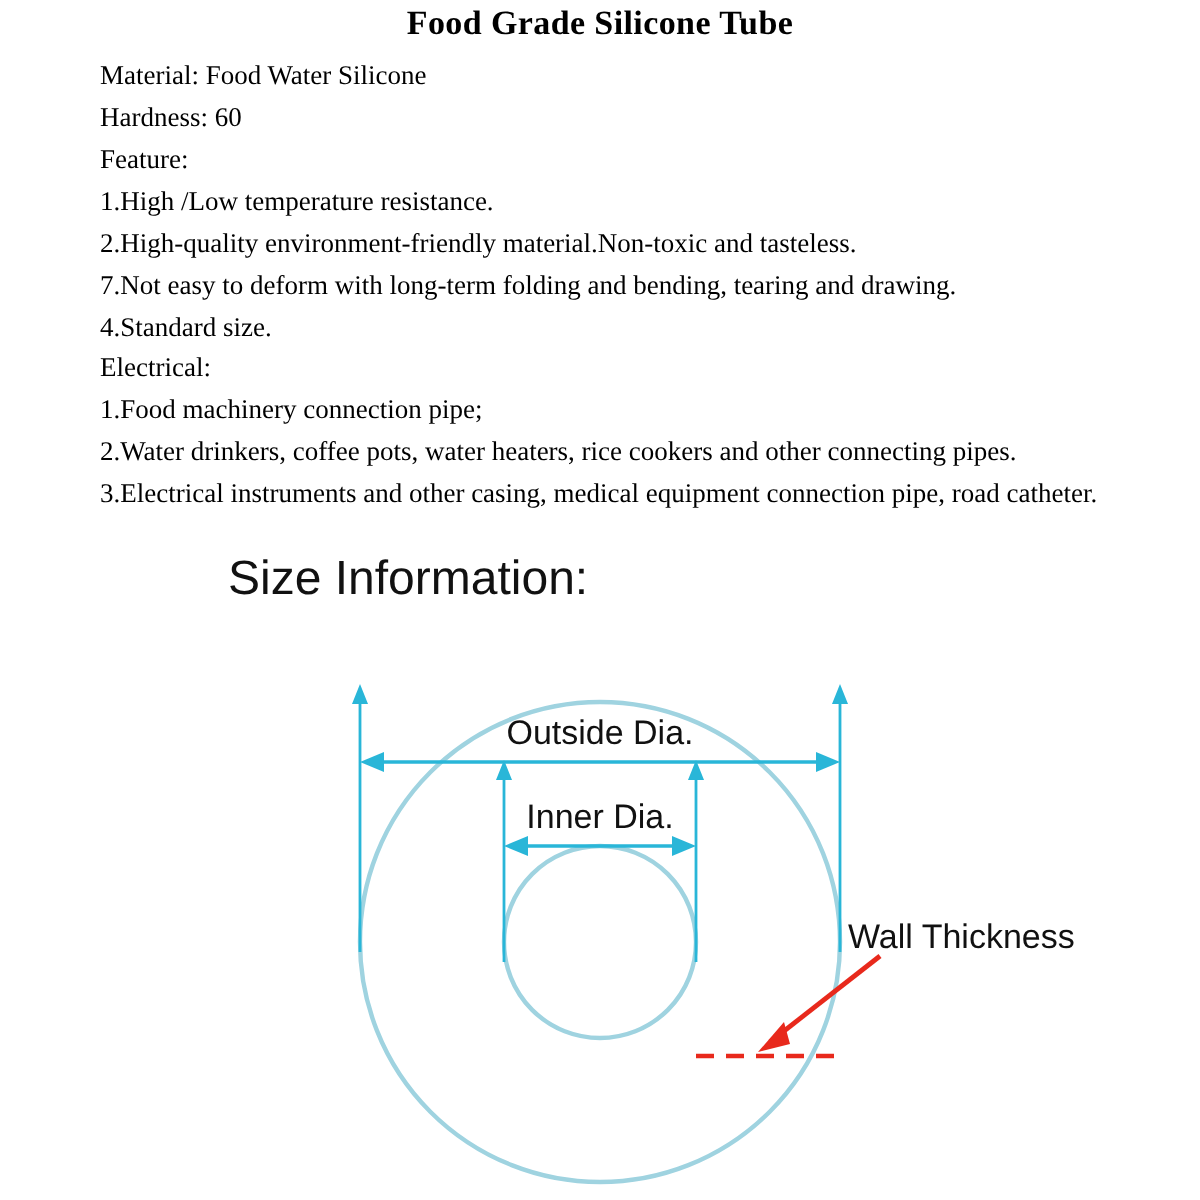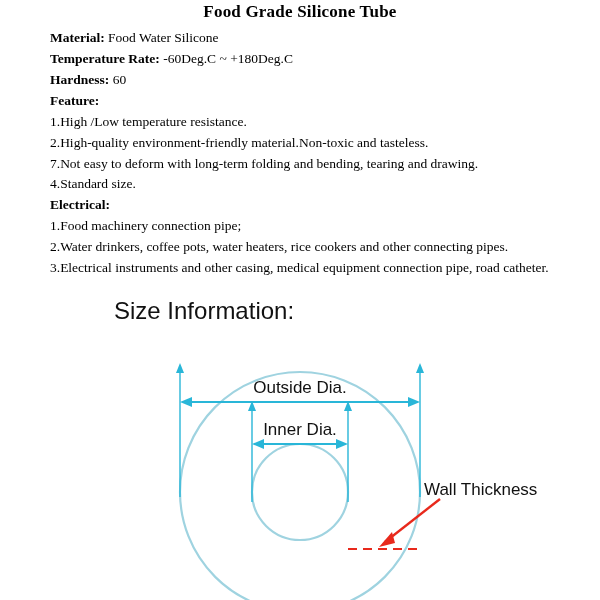--- a/index.html
+++ b/index.html
@@ -31,27 +31,27 @@
   }
   .spec-block {
     padding: 6px 42px 0 50px;
     font-size: 13.5px;
     line-height: 1.55;
   }
   .spec-line {
     white-space: normal;
   }
   .spec-key {
-    font-weight: bold;
+    font-weight: normal;
   }
   .spec-val {
     font-weight: normal;
   }
   .section-head {
-    font-weight: bold;
+    font-weight: normal;
   }
   .list-line {
     font-weight: normal;
   }
   .size-info-title {
     font-family: "Liberation Sans", sans-serif;
     font-size: 24px;
     color: #111111;
     padding: 18px 0 0 78px;
     font-weight: normal;
@@ -75,24 +75,20 @@
 <body>
 
 <div class="page">
 
   <div class="doc-title">Food Grade Silicone Tube</div>
 
   <div class="spec-block">
     <div class="spec-line">
       <span class="spec-key">Material:</span>
       <span class="spec-val">Food Water Silicone</span>
-    </div>
-    <div class="spec-line">
-      <span class="spec-key">Temperature Rate:</span>
-      <span class="spec-val">-60Deg.C ~ +180Deg.C</span>
     </div>
     <div class="spec-line">
       <span class="spec-key">Hardness:</span>
       <span class="spec-val">60</span>
     </div>
 
     <div class="section-head">Feature:</div>
     <div class="list-line">1.High /Low temperature resistance.</div>
     <div class="list-line">2.High-quality environment-friendly material.Non-toxic and tasteless.</div>
     <div class="list-line">7.Not easy to deform with long-term folding and bending, tearing and drawing.</div>

